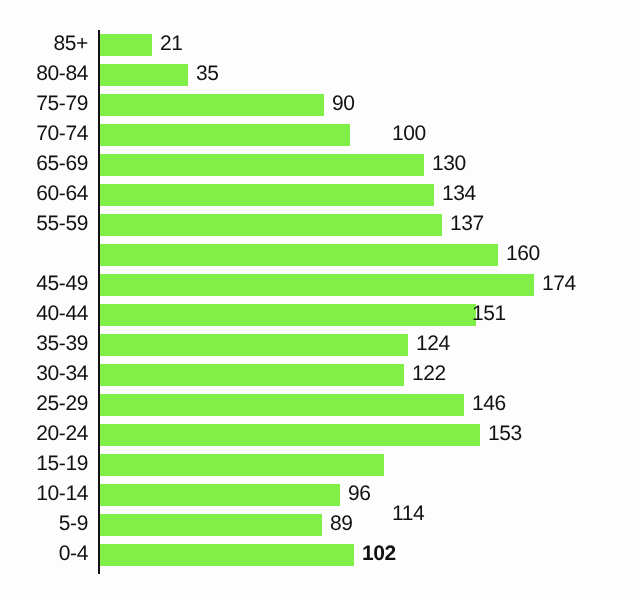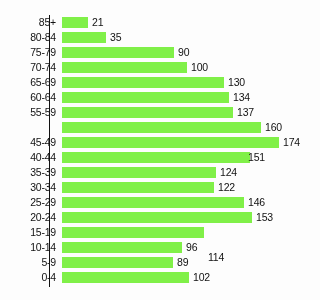--- a/index.html
+++ b/index.html
@@ -21,21 +21,20 @@
     background: #fdfdfd;
   }
 
   
   #plot {
     position: absolute;
     left: 0;
     top: 15px;
     width: 300px;
     height: 275px;
-    padding-left: 12px;
   }
 
   .axis-line {
     position: absolute;
     left: 49px;
     top: 0px;
     width: 1px;
     height: 272px;
     background: #111111;
   }
@@ -110,21 +109,21 @@
           <div class="bar-wrap">
             <div class="bar" style="width: 112px; background: rgb(128, 240, 72);"></div>
           </div>
           <div class="val-label" style="left: 166px;">90</div>
         </div>
         <div class="row">
           <div class="cat-label">70-74</div>
           <div class="bar-wrap">
             <div class="bar" style="width: 125px; background: rgb(128, 240, 72);"></div>
           </div>
-          <div class="val-label" style="left: 179px;">100</div>
+          <div class="val-label" style="left: 196px;">100</div>
         </div>
         <div class="row">
           <div class="cat-label">65-69</div>
           <div class="bar-wrap">
             <div class="bar" style="width: 162px; background: rgb(128, 240, 72);"></div>
           </div>
           <div class="val-label" style="left: 216px;">130</div>
         </div>
         <div class="row">
           <div class="cat-label">60-64</div>
@@ -207,17 +206,17 @@
           <div class="bar-wrap">
             <div class="bar" style="width: 111px; background: rgb(128, 240, 72);"></div>
           </div>
           <div class="val-label" style="left: 165px;">89</div>
         </div>
         <div class="row">
           <div class="cat-label">0-4</div>
           <div class="bar-wrap">
             <div class="bar" style="width: 127px; background: rgb(128, 240, 72);"></div>
           </div>
-          <div class="val-label" style="left: 181px;">102</div>
+          <div class="val-label" style="left: 181px; font-weight: bold;">102</div>
         </div>
       </div>
   </div>
 </div>
 
 </body></html>

